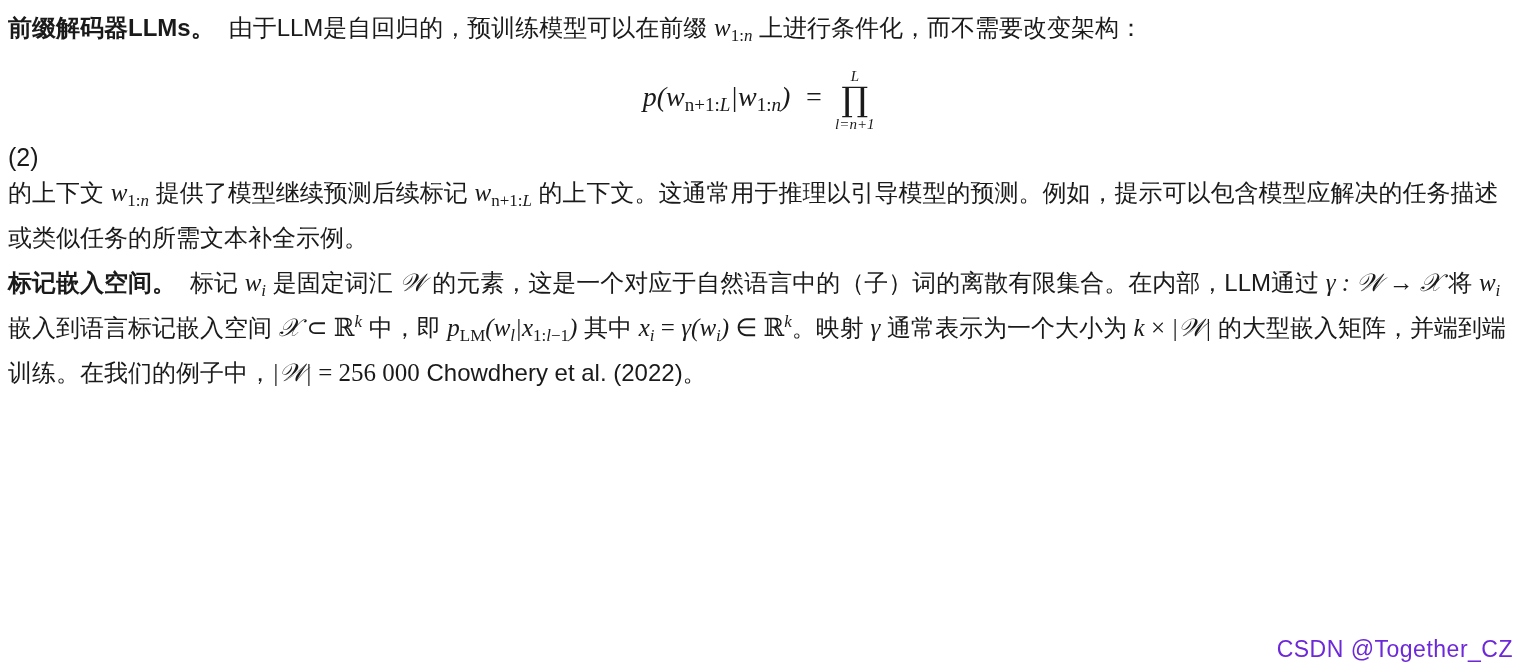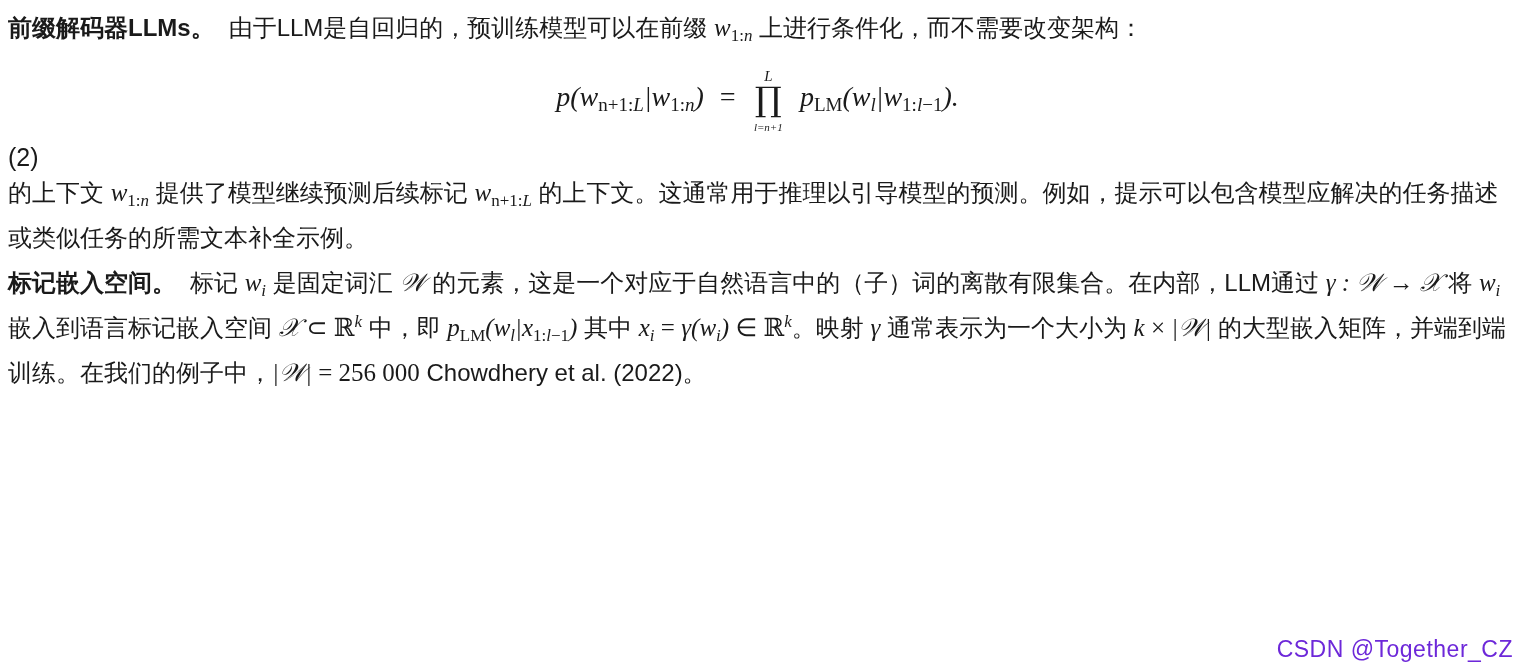--- a/index.html
+++ b/index.html
@@ -97,21 +97,21 @@
     left: 50%;
     transform: translateX(-50%);
     font-size: 15px;
     font-style: italic;
   }
   .prod-sub {
     position: absolute;
     bottom: -15px;
     left: 50%;
     transform: translateX(-50%);
-    font-size: 11px;
+    font-size: 15px;
     font-style: italic;
     white-space: nowrap;
   }
   .eq-number {
     position: absolute;
     left: 8px;
     top: 62px;
     font-size: 25px;
     font-family: "Liberation Sans", sans-serif;
   }
@@ -137,21 +137,20 @@
 
   <div class="equation-block">
     <div class="equation">
       <span class="math">p(w<span class="sub"><span class="up">n+1:</span>L</span>|w<span class="sub"><span class="up">1:</span>n</span>)</span>
       <span class="math up">&nbsp;=&nbsp;</span>
       <span class="prod-wrap">
         <span class="prod-sup">L</span>
         <span class="prod-sym">∏</span>
         <span class="prod-sub">l=n+1</span>
       </span>
-      <span class="math">&nbsp;p<span class="sub"><span class="up">LM</span></span>(w<span class="sub">l</span>|w<span class="sub"><span class="up">1:</span>l<span class="up">−1</span></span>).</span>
     </div>
     <div class="eq-number">(2)</div>
   </div>
 
   <p class="para p3">
     <span class="cn">的上下文 </span><span class="math">w<span class="sub"><span class="up">1:</span>n</span></span><span class="cn"> 提供了模型继续预测后续标记 </span><span class="math">w<span class="sub"><span class="up">n+1:</span>L</span></span><span class="cn"> 的上下文。这通常用于推理以引导模型的预测。例如，提示可以包含模型应解决的任务描述或类似任务的所需文本补全示例。</span>
   </p>
 
   <p class="para p4">
     <span class="bold-lead">标记嵌入空间。</span><span class="lead-gap"></span><span class="cn">标记 </span><span class="math">w<span class="sub">i</span></span><span class="cn"> 是固定词汇 </span><span class="cal">𝒲</span><span class="cn"> 的元素，这是一个对应于自然语言中的（子）词的离散有限集合。在内部，LLM通过 </span><span class="math">γ : <span class="cal">𝒲</span> <span class="up">→</span> <span class="cal">𝒳</span></span><span class="cn"> 将 </span><span class="math">w<span class="sub">i</span></span><span class="cn"> 嵌入到语言标记嵌入空间 </span><span class="math"><span class="cal">𝒳</span> <span class="up">⊂</span> <span class="bb">ℝ</span><span class="sup">k</span></span><span class="cn"> 中，即 </span><span class="math">p<span class="sub"><span class="up">LM</span></span>(w<span class="sub">l</span>|x<span class="sub"><span class="up">1:</span>l<span class="up">−1</span></span>)</span><span class="cn"> 其中 </span><span class="math">x<span class="sub">i</span> <span class="up">=</span> γ(w<span class="sub">i</span>) <span class="up">∈</span> <span class="bb">ℝ</span><span class="sup">k</span></span><span class="cn">。映射 </span><span class="math">γ</span><span class="cn"> 通常表示为一个大小为 </span><span class="math">k <span class="up">×</span> |<span class="cal">𝒲</span>|</span><span class="cn"> 的大型嵌入矩阵，并端到端训练。在我们的例子中，</span><span class="math">|<span class="cal">𝒲</span>| <span class="up">= 256 000</span></span><span class="cn"> Chowdhery et al. (2022)。</span>

